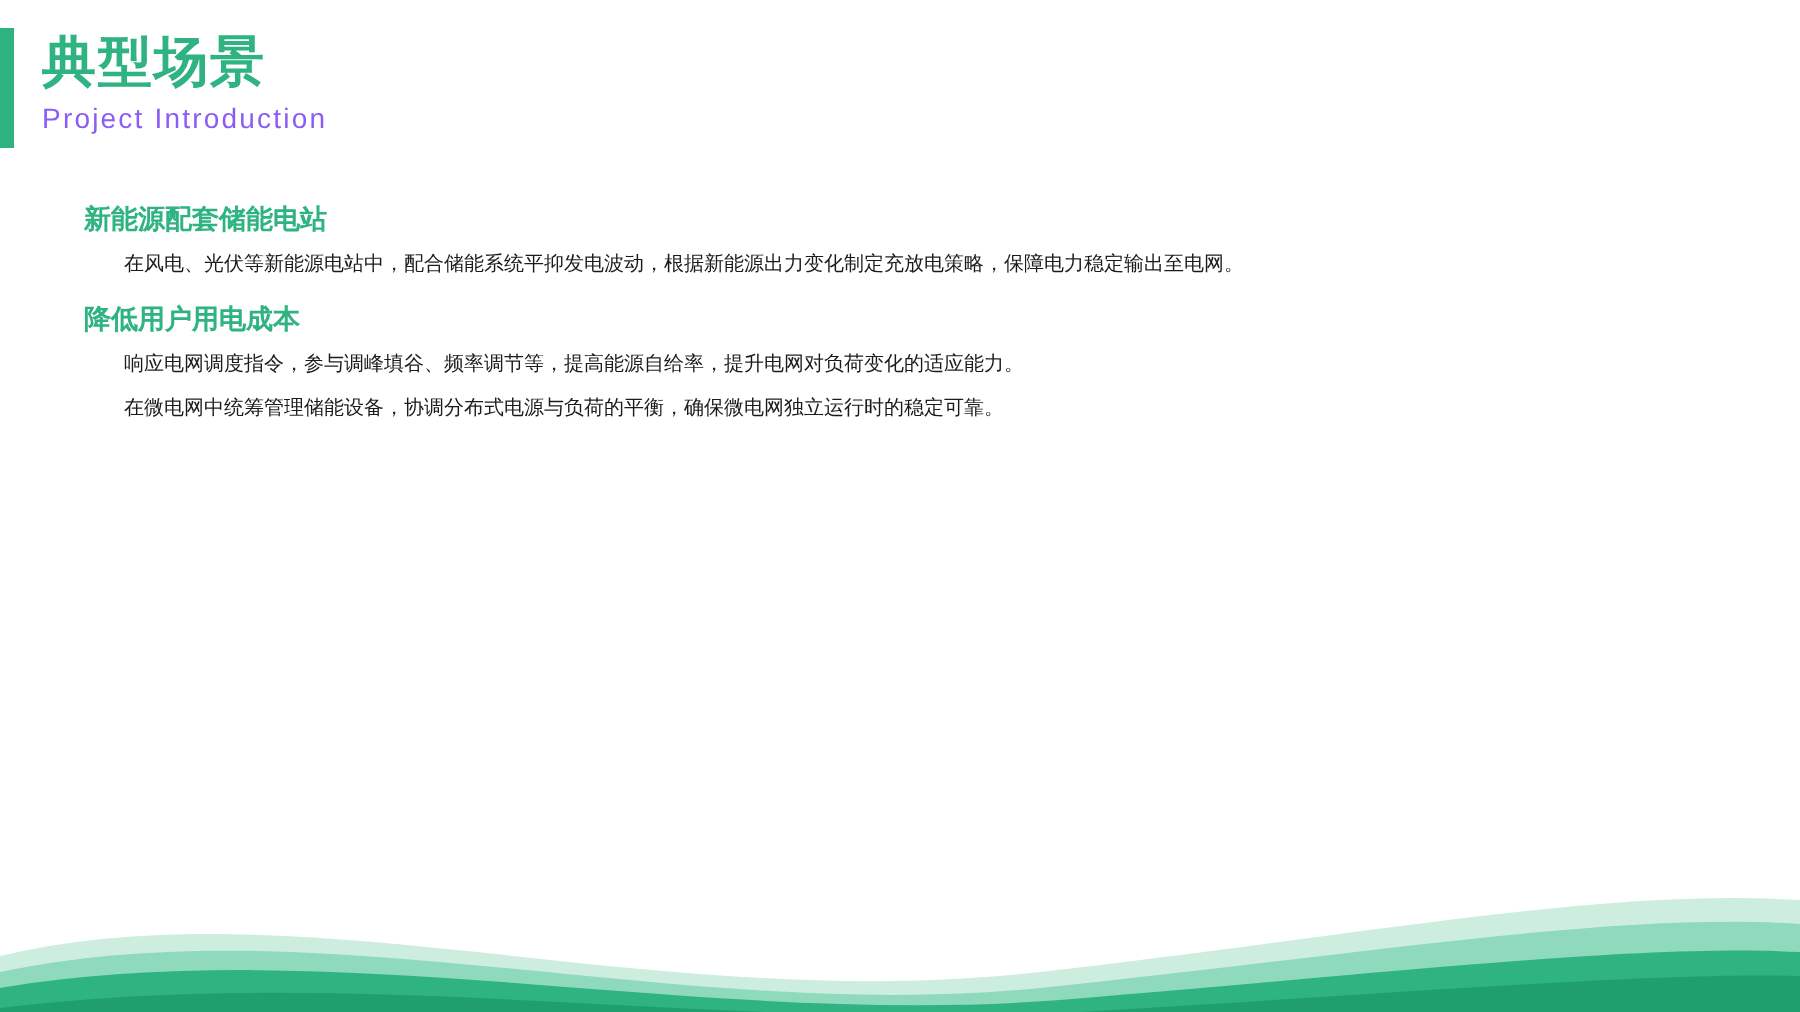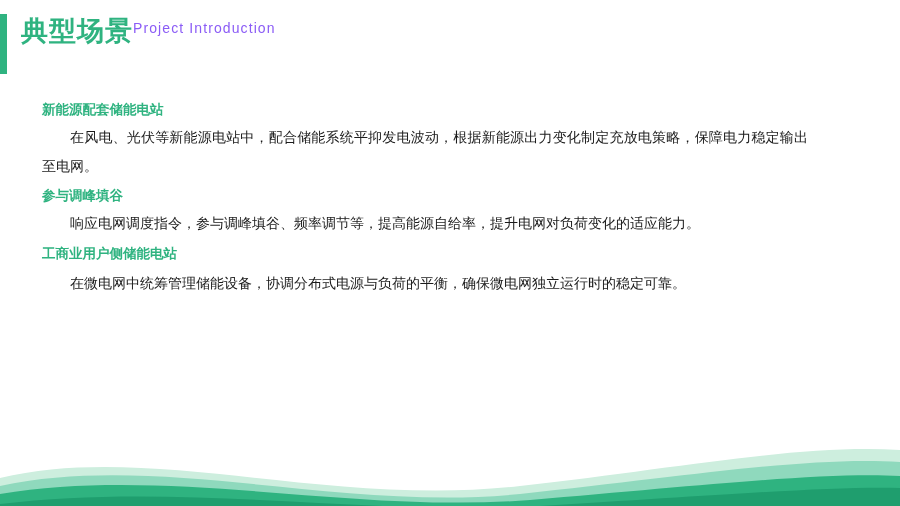--- a/index.html
+++ b/index.html
@@ -31,21 +31,21 @@
     align-items: flex-start;
   }
   .header-bar {
     width: 7px;
     height: 60px;
     background: #2fb380;
     margin-right: 14px;
   }
   .header-text {
     display: flex;
-    flex-direction: row;
+    flex-direction: column;
     padding-top: 2px;
   }
   .title-cn {
     font-size: 27px;
     font-weight: bold;
     color: #2fb380;
     letter-spacing: 1px;
     line-height: 1.15;
   }
   .title-en {
@@ -66,21 +66,21 @@
   .block {
     margin-bottom: 2px;
   }
   .block-heading {
     font-size: 13.5px;
     font-weight: bold;
     color: #2fb380;
     line-height: 2.0;
   }
   .block-body {
-    font-size: 14px;
+    font-size: 10px;
     color: #1b1b1b;
     line-height: 2.05;
     text-indent: 2em;
     text-align: justify;
   }
 
   
   .waves {
     position: absolute;
     left: 0;
@@ -108,26 +108,25 @@
   </div>
 
   <div class="content">
 
     <div class="block">
       <div class="block-heading">新能源配套储能电站</div>
       <div class="block-body">在风电、光伏等新能源电站中，配合储能系统平抑发电波动，根据新能源出力变化制定充放电策略，保障电力稳定输出至电网。</div>
     </div>
 
     <div class="block">
-      <div class="block-heading">参与调峰填谷</div>
+      <div class="block-heading">降低用户用电成本</div>
       <div class="block-body">响应电网调度指令，参与调峰填谷、频率调节等，提高能源自给率，提升电网对负荷变化的适应能力。</div>
     </div>
 
     <div class="block">
-      <div class="block-heading">工商业用户侧储能电站</div>
     </div>
 
     <div class="block">
       <div class="block-body">在微电网中统筹管理储能设备，协调分布式电源与负荷的平衡，确保微电网独立运行时的稳定可靠。</div>
     </div>
 
   </div>
 
   <div class="waves">
     <svg width="900" height="90" viewBox="0 0 900 90" xmlns="http://www.w3.org/2000/svg">

